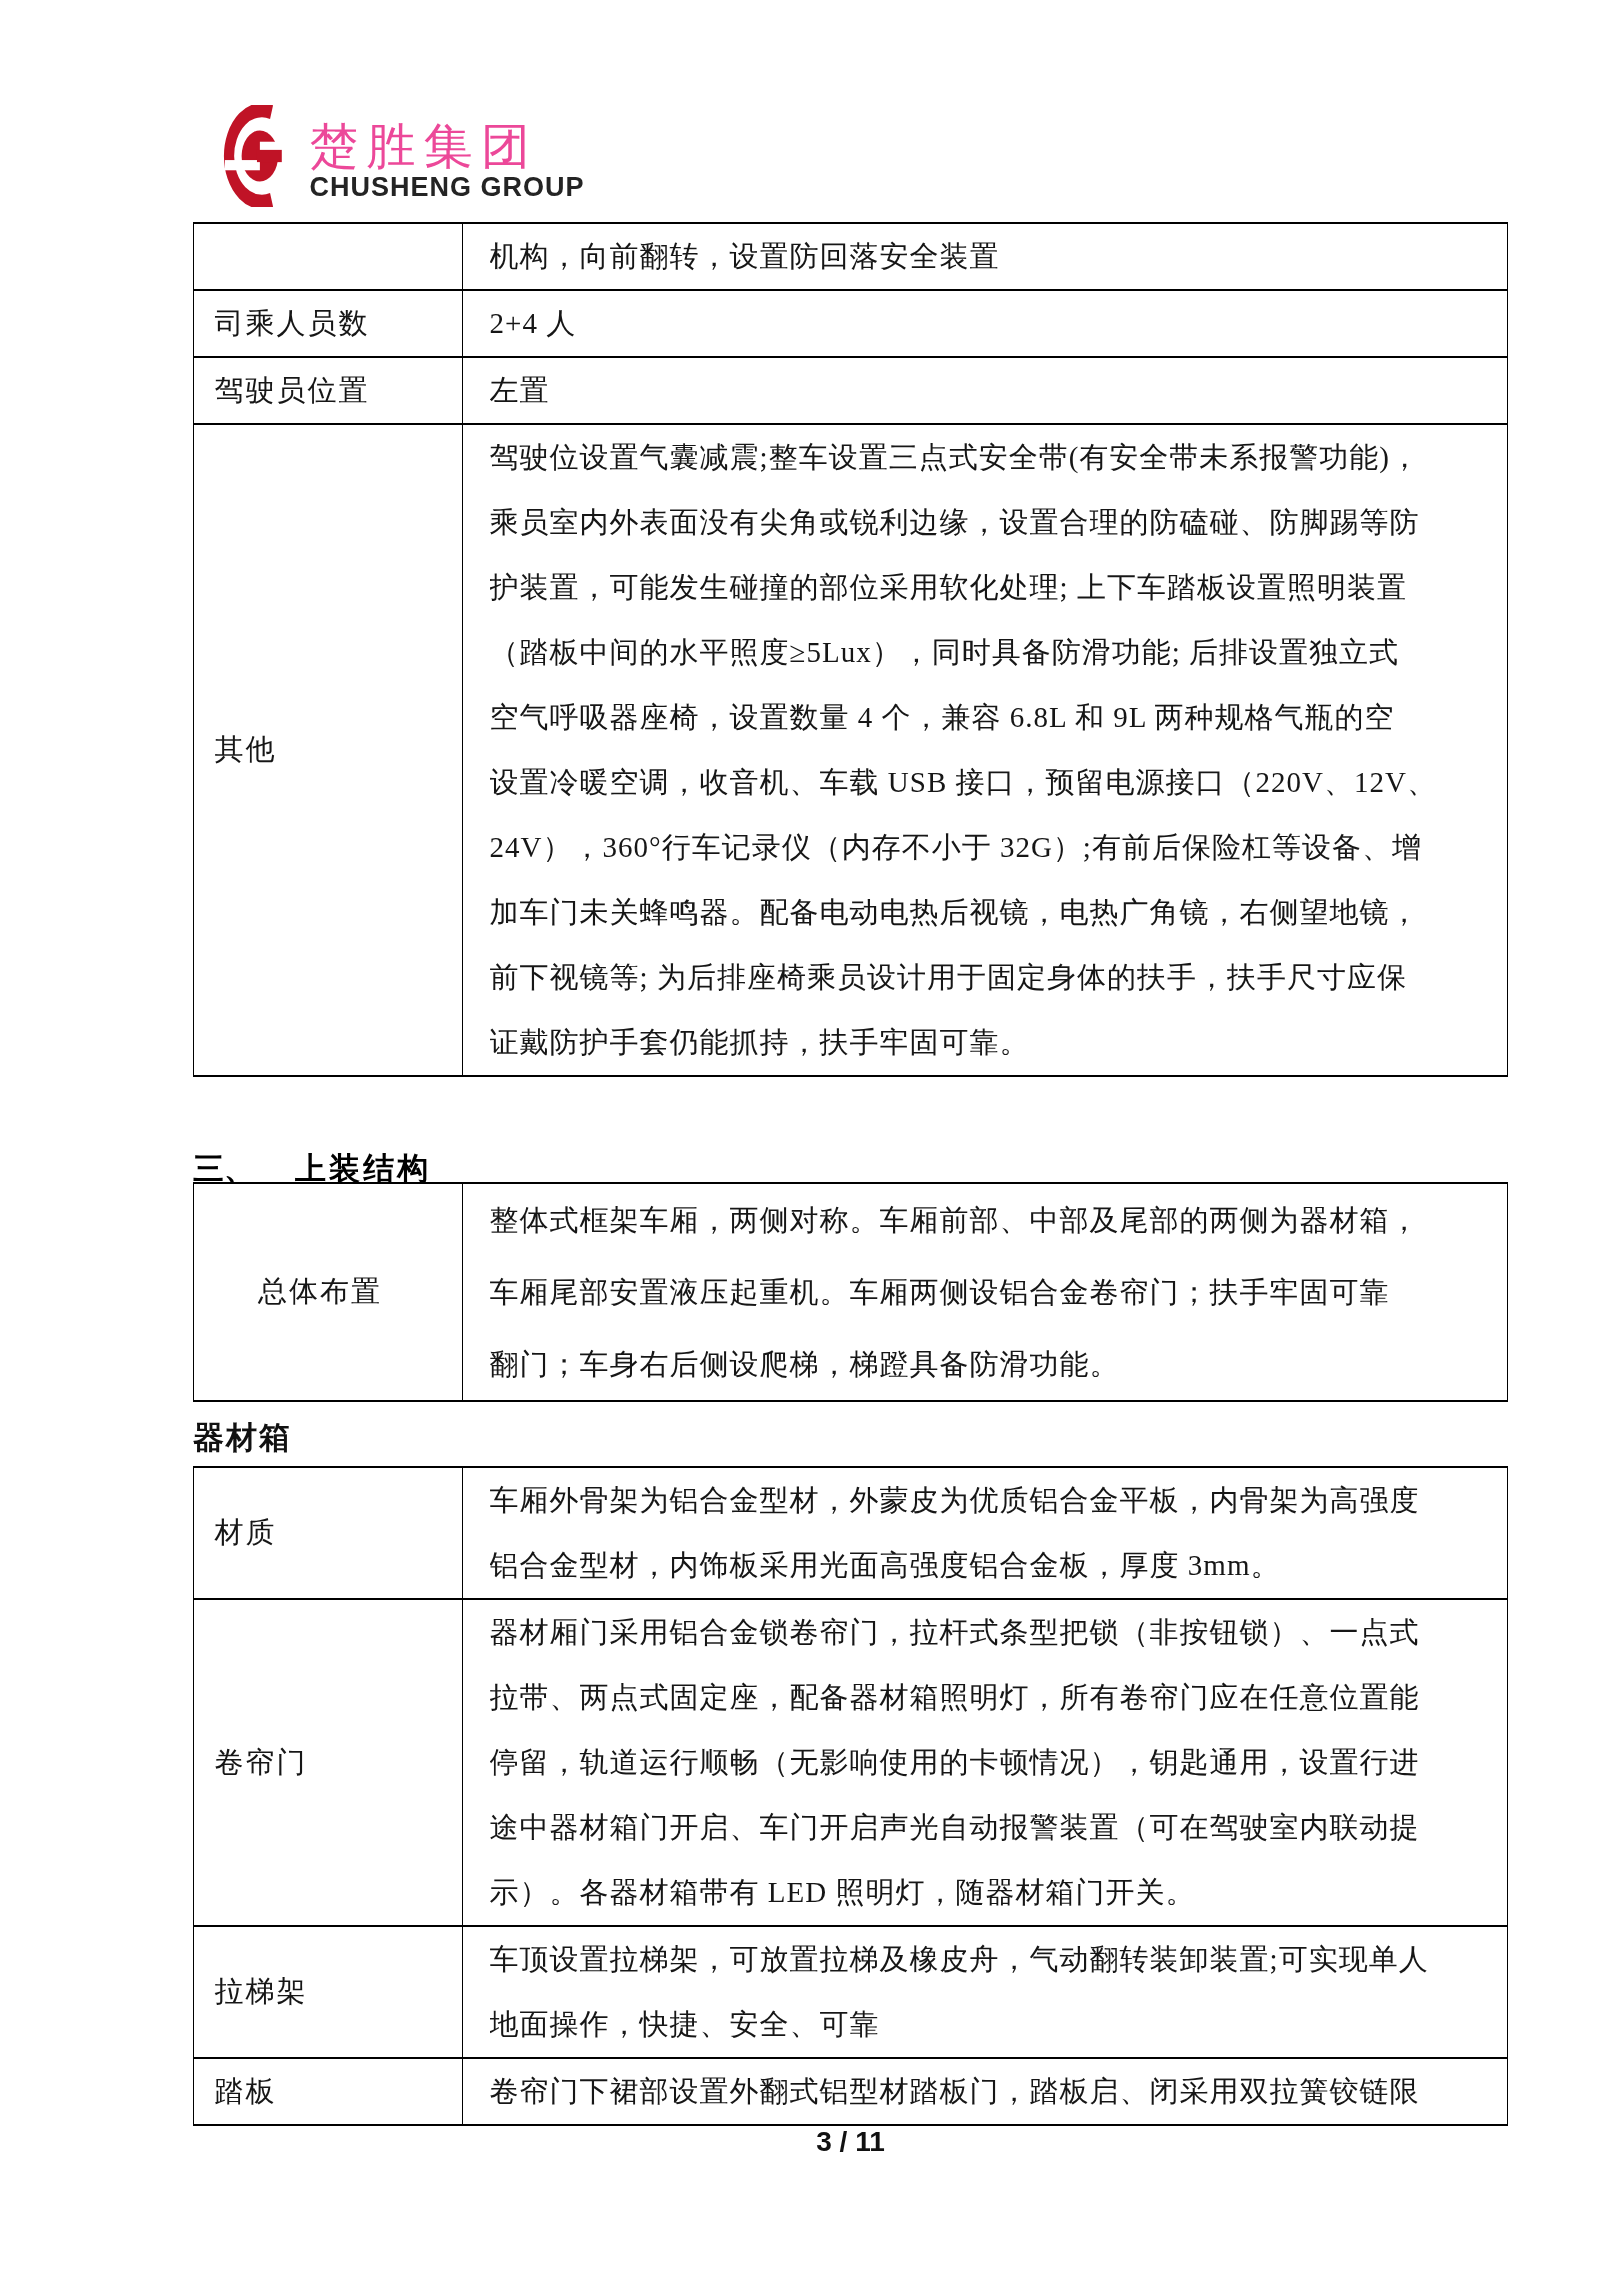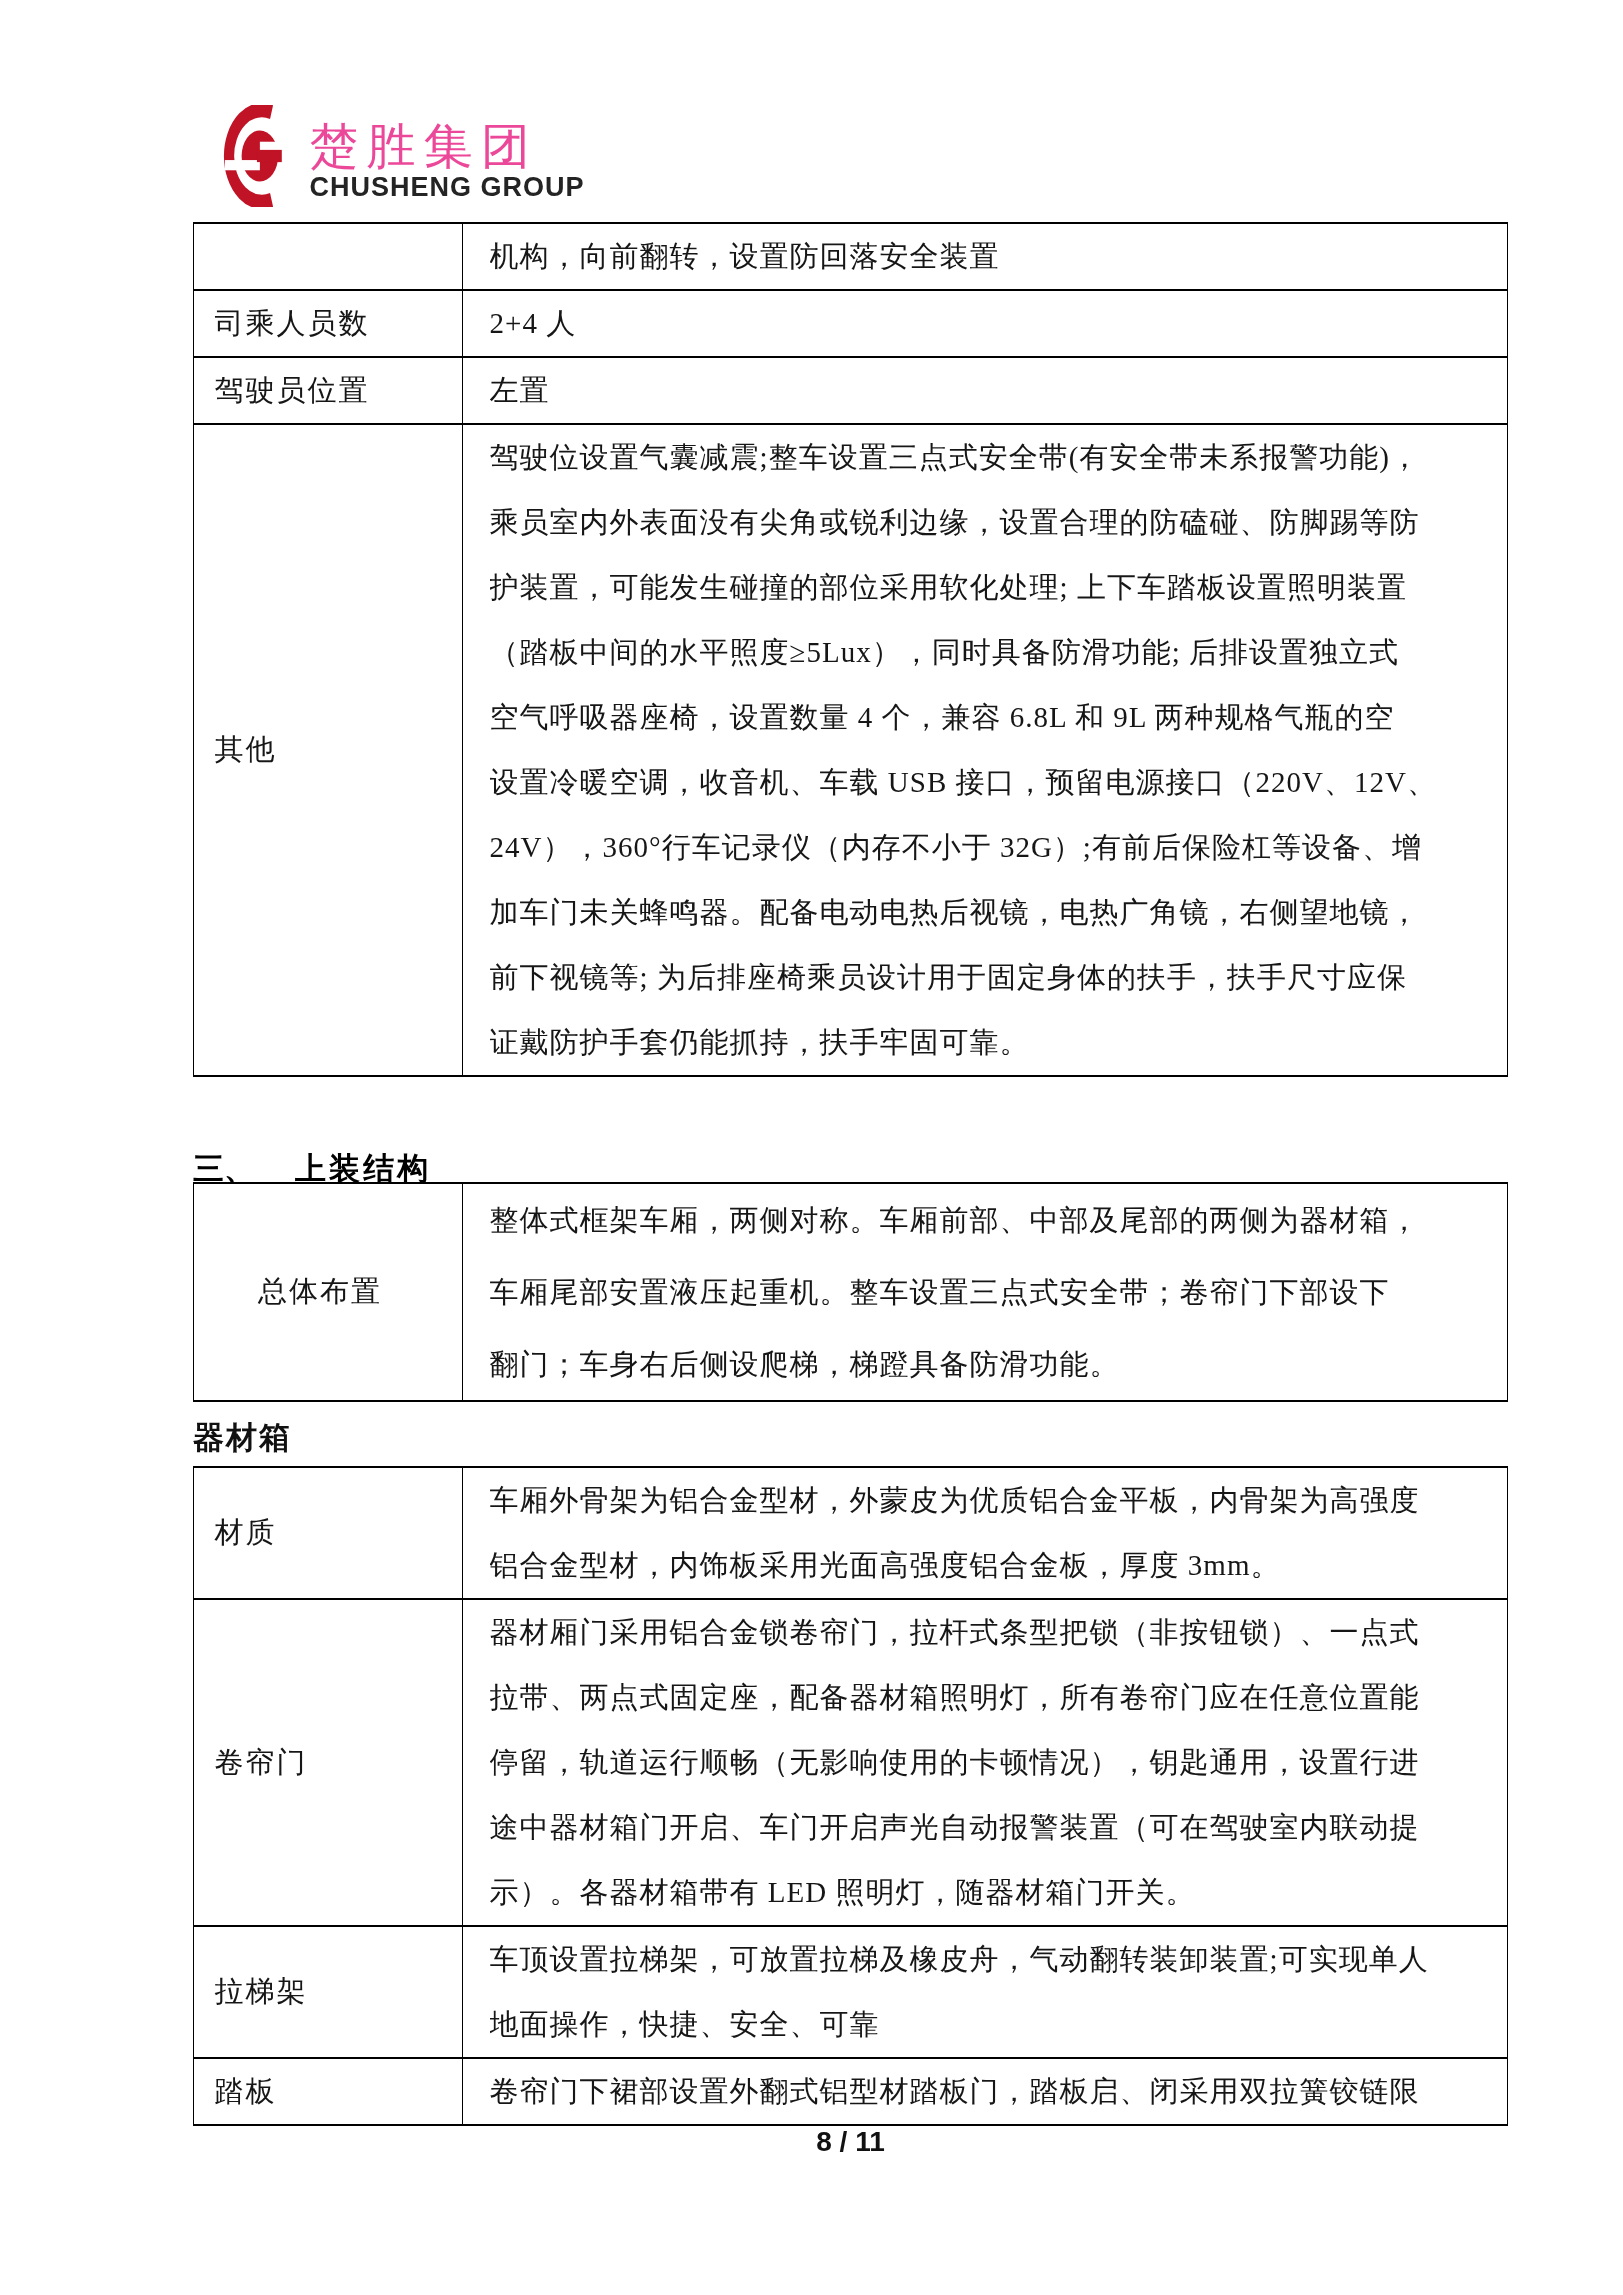--- a/index.html
+++ b/index.html
@@ -120,21 +120,21 @@
 
   <div class="sec-heading">
     <span class="sec-num">三、</span><span class="sec-title">上装结构</span>
   </div>
 
   <div class="doc-table" id="struct-table">
       <div class="t-row">
         <div class="cell-label center">总体布置</div>
         <div class="cell-content">
           <div class="t-line">整体式框架车厢，两侧对称。车厢前部、中部及尾部的两侧为器材箱，</div>
-          <div class="t-line">车厢尾部安置液压起重机。整车设置三点式安全带；卷帘门下部设下</div>
+          <div class="t-line">车厢尾部安置液压起重机。车厢两侧设铝合金卷帘门；扶手牢固可靠</div>
           <div class="t-line">翻门；车身右后侧设爬梯，梯蹬具备防滑功能。</div>
         </div>
       </div>
     </div>
 
   <div class="sub-heading">器材箱</div>
 
   <div class="doc-table" id="equip-table">
       <div class="t-row">
         <div class="cell-label">材质</div>
@@ -161,16 +161,16 @@
         </div>
       </div>
       <div class="t-row">
         <div class="cell-label">踏板</div>
         <div class="cell-content">
           <div class="t-line">卷帘门下裙部设置外翻式铝型材踏板门，踏板启、闭采用双拉簧铰链限</div>
         </div>
       </div>
     </div>
 
-  <div class="page-footer">8 / 11</div>
+  <div class="page-footer">3 / 11</div>
 
 </div>
 
 
 </body></html>

